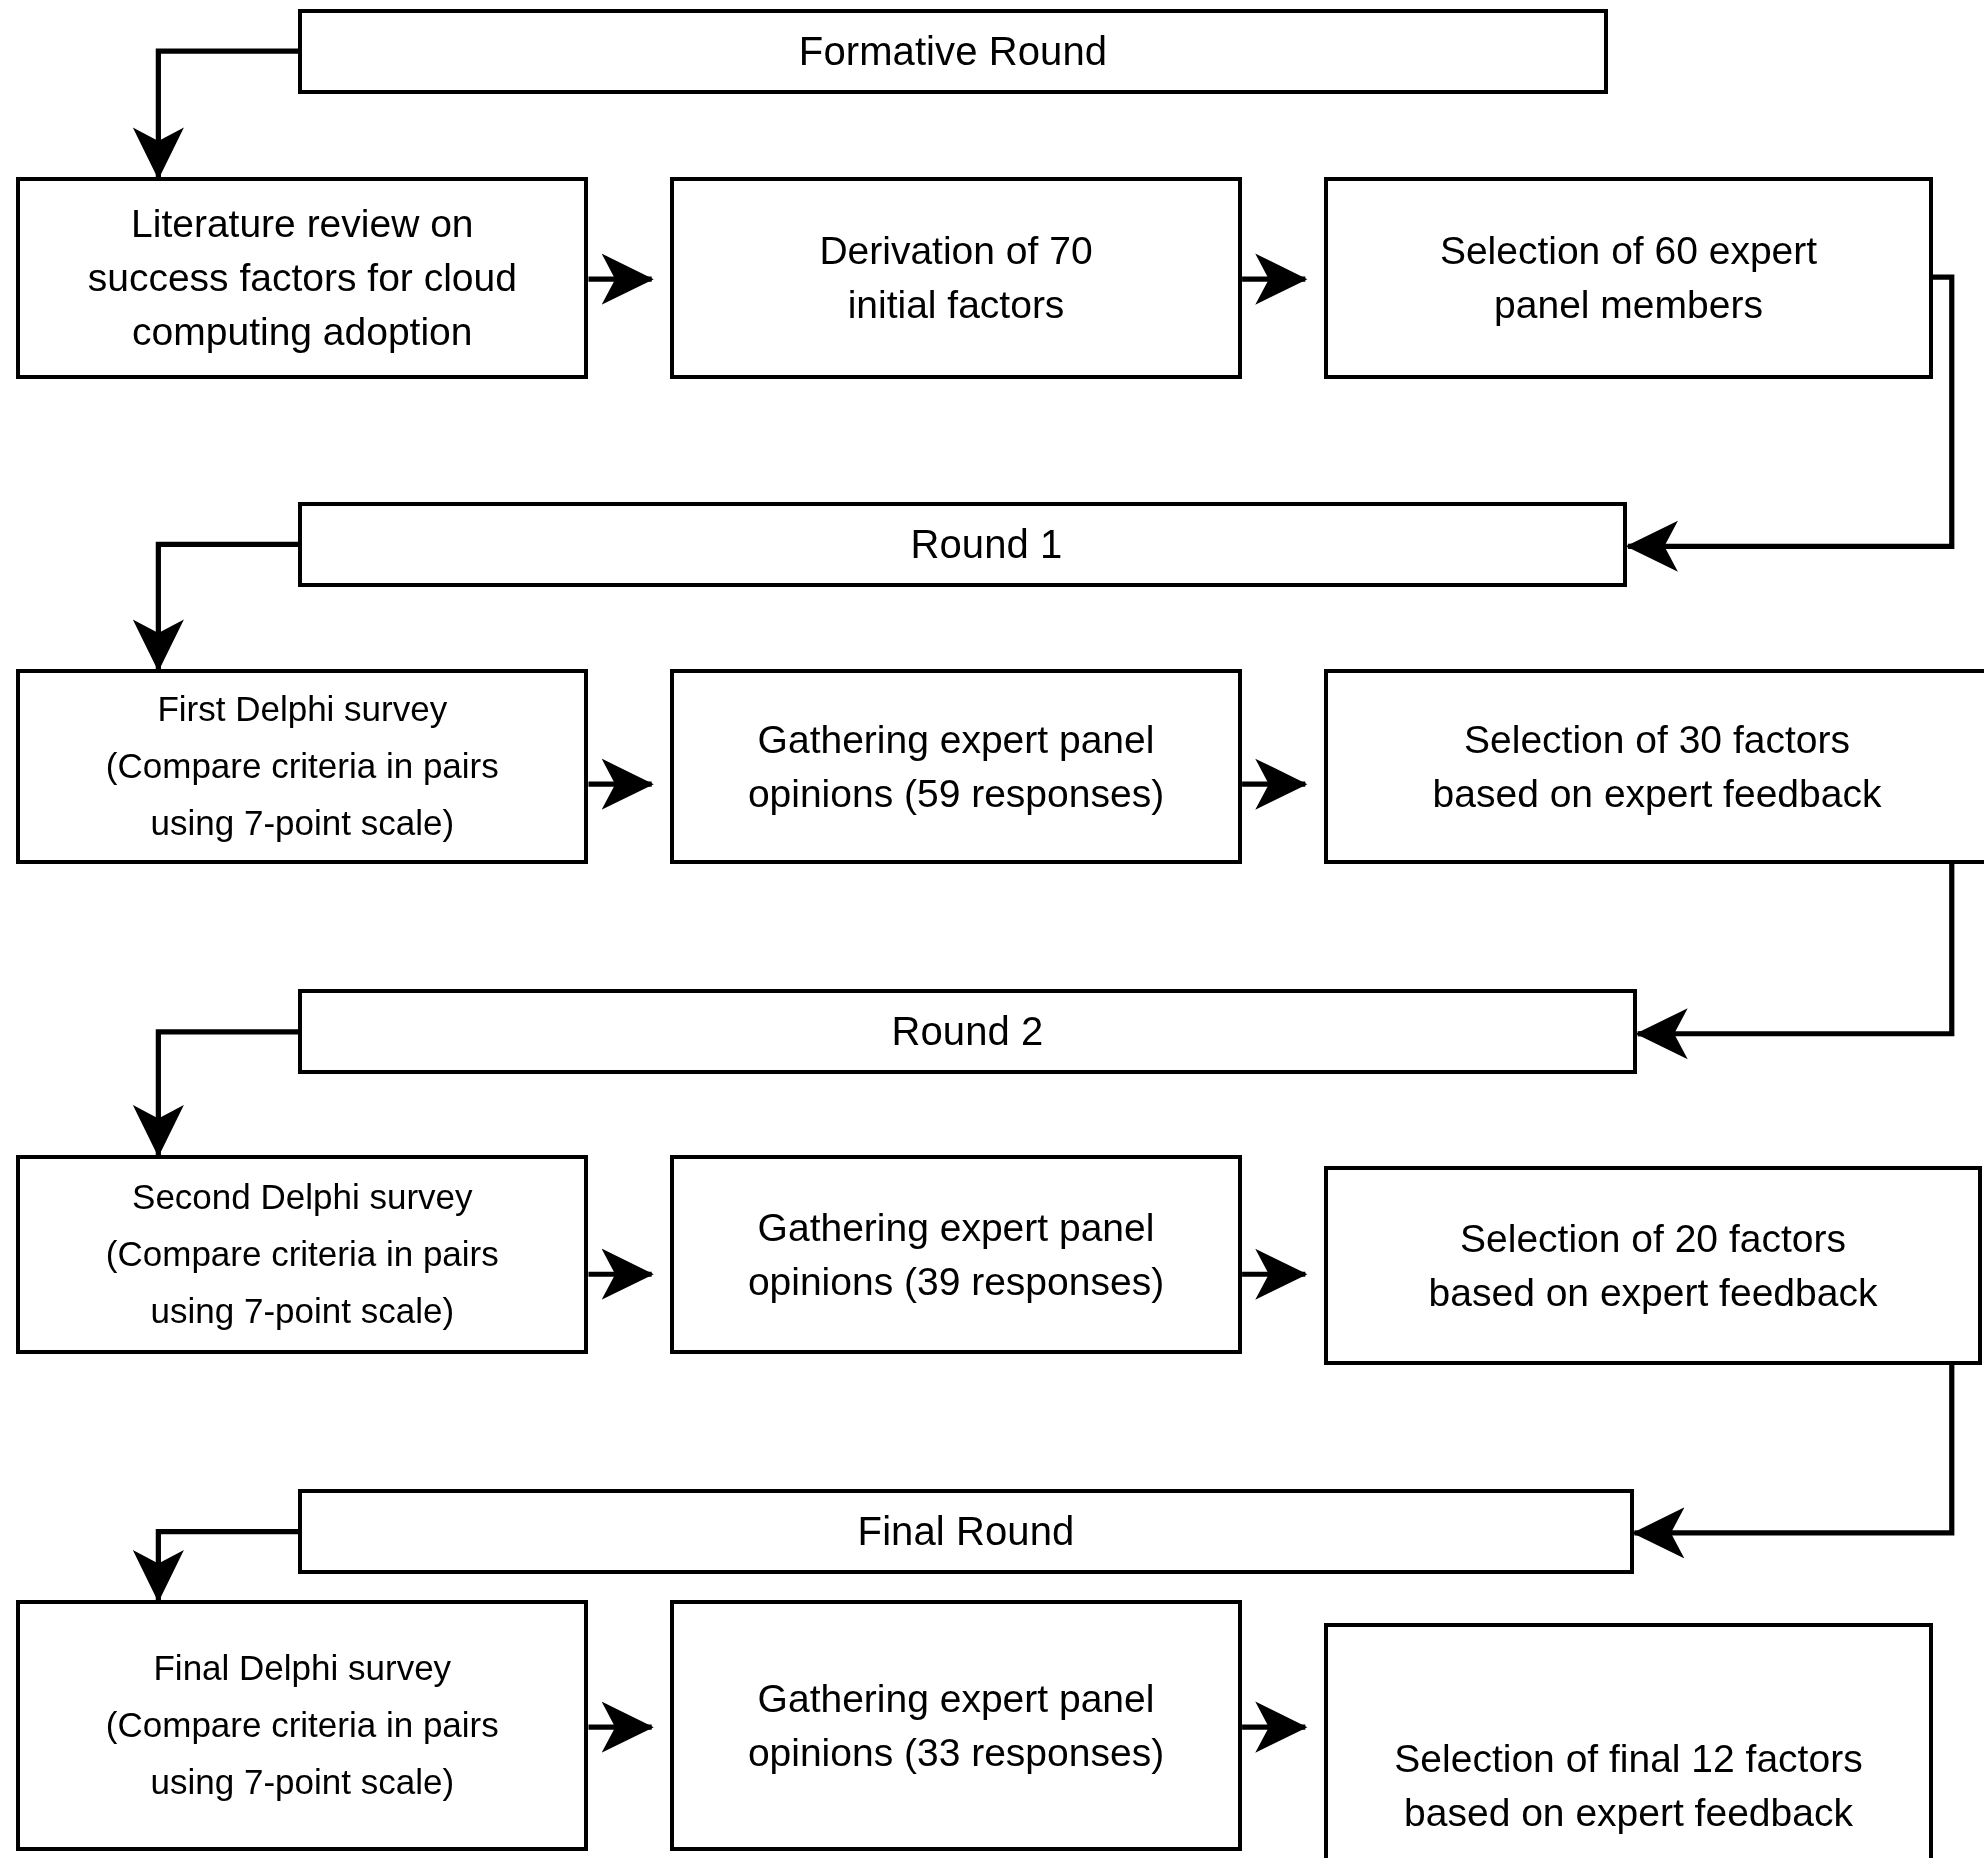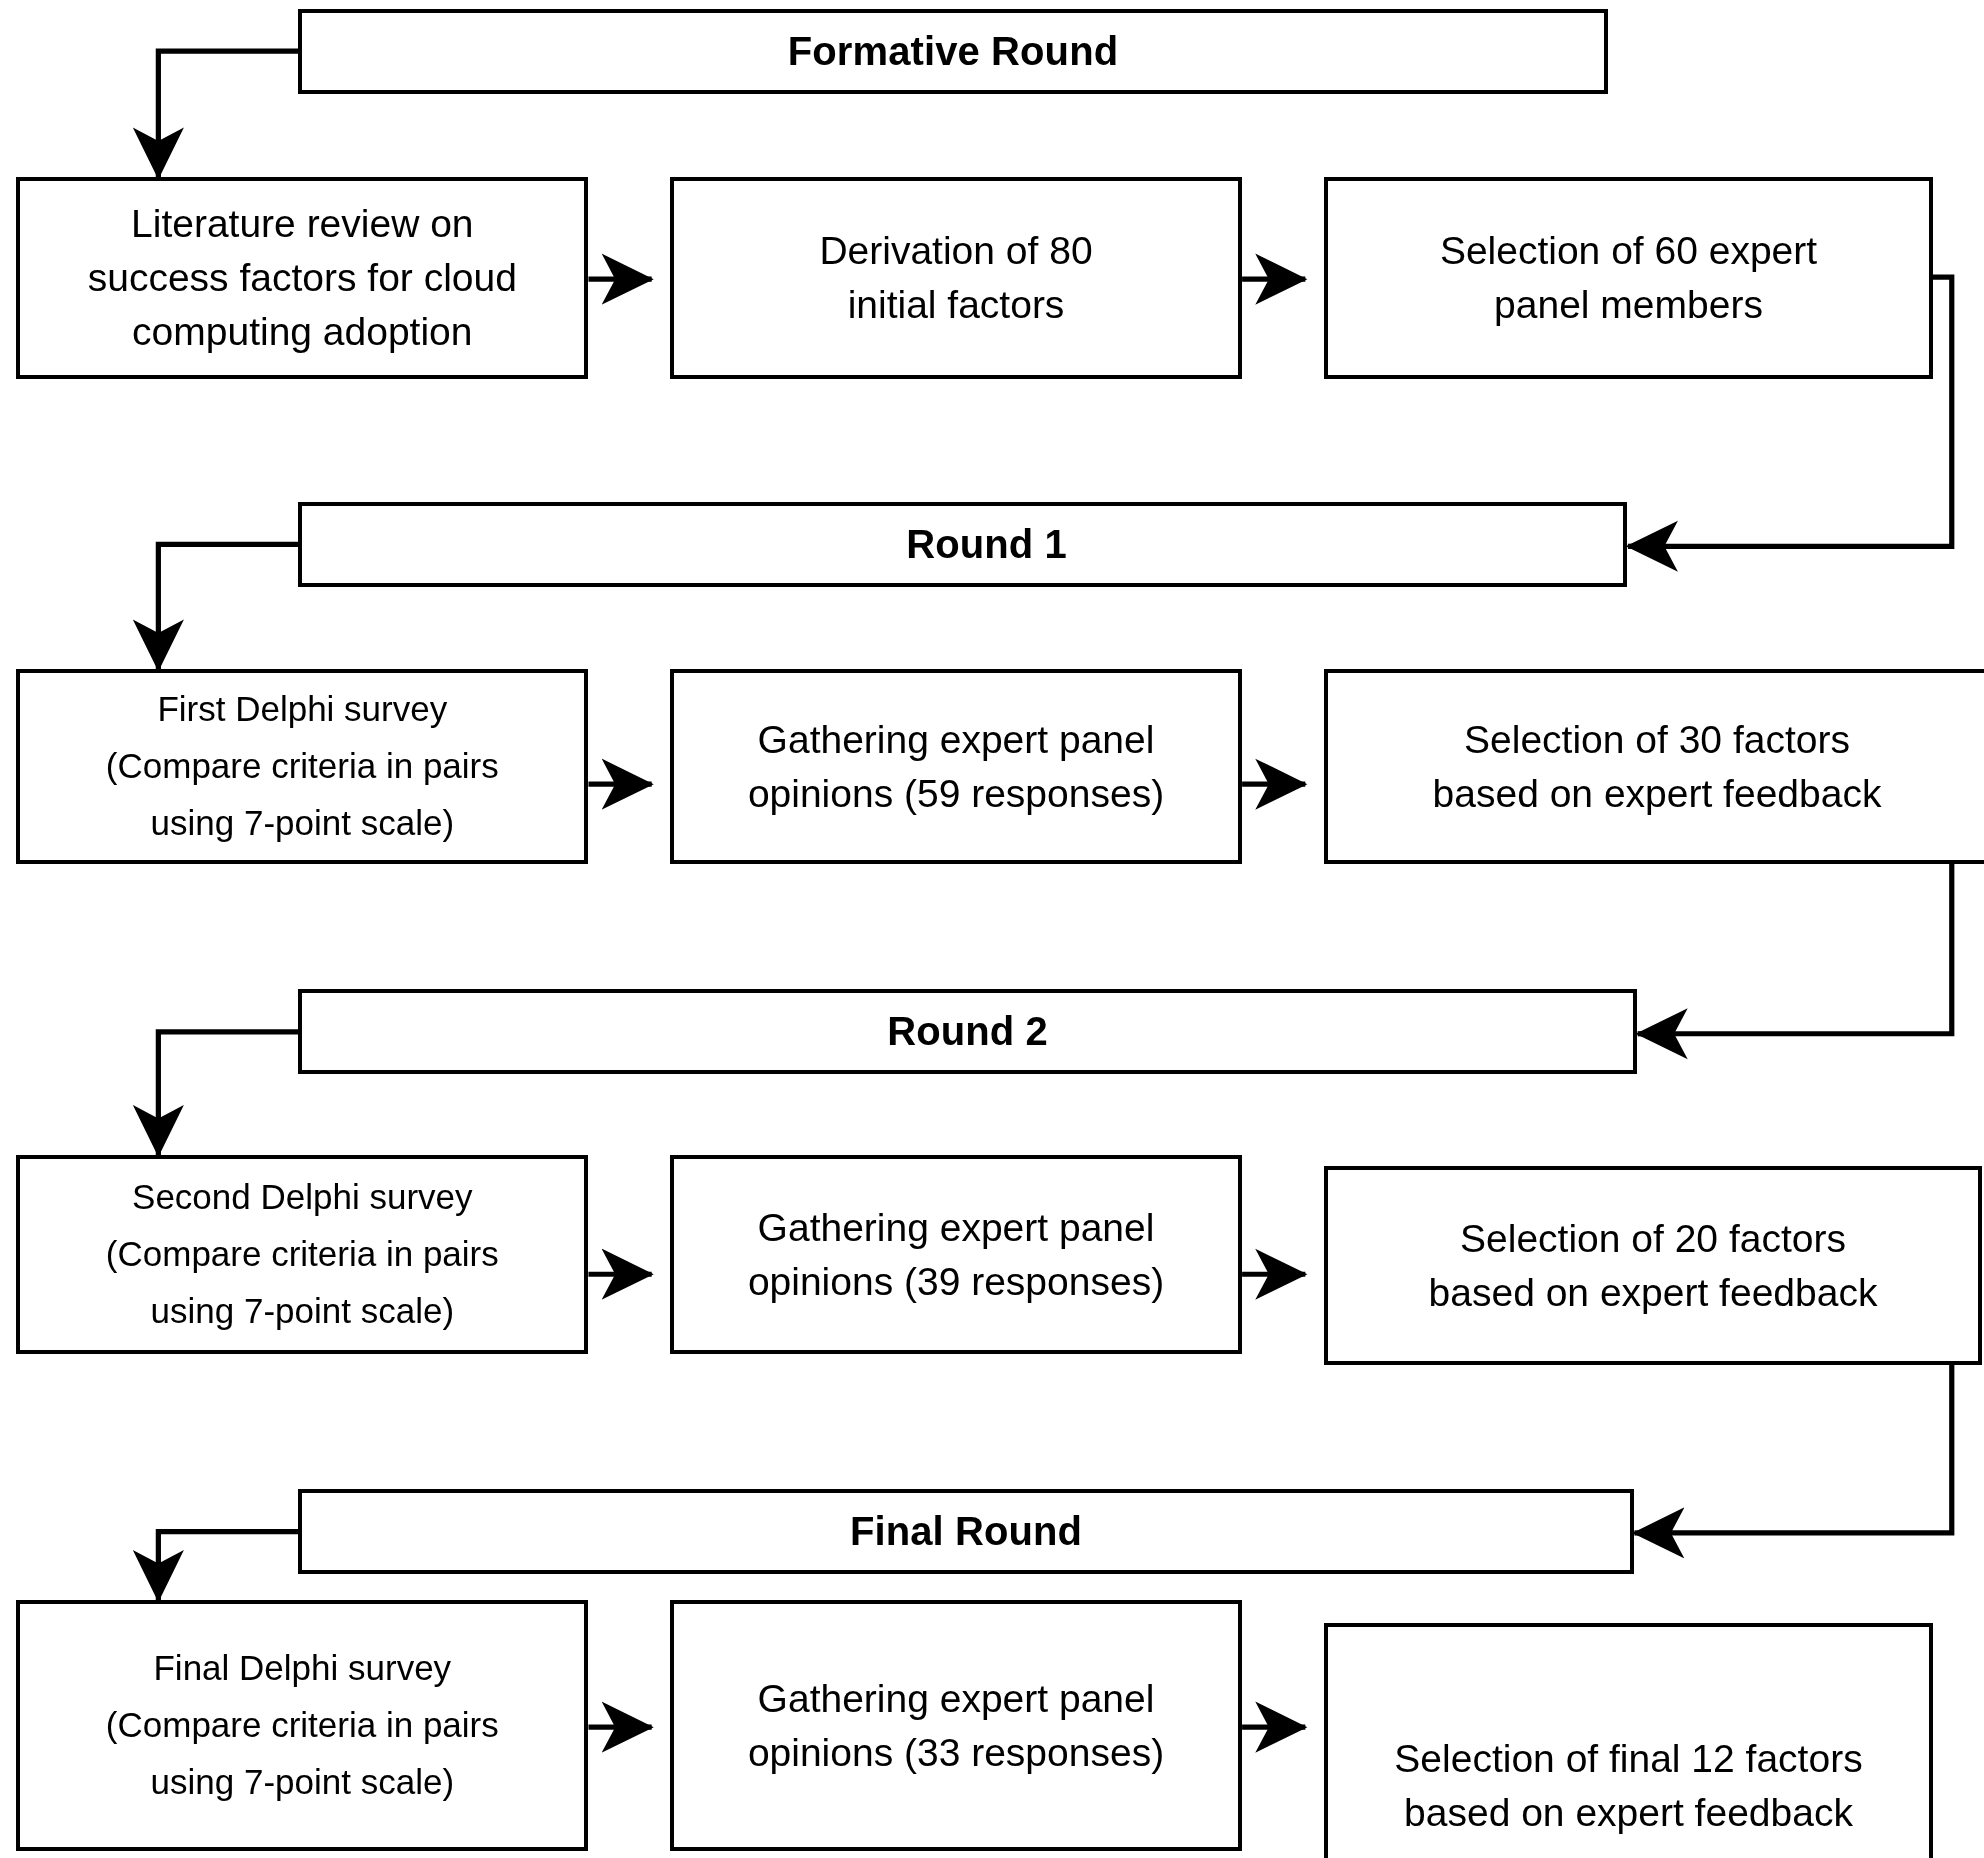--- a/index.html
+++ b/index.html
@@ -37,21 +37,21 @@
   }
   .node .txt {
     display: block;
     width: 100%;
     padding: 0 11.7px;
     box-sizing: border-box;
     white-space: pre-line;
   }
   .banner {
     font-size: 40px;
-    font-weight: bold;
+    font-weight: normal;
     letter-spacing: 0.1px;
   }
   .step {
     font-size: 39px;
     font-weight: normal;
     line-height: 1.38;
   }
   .step-small {
     font-size: 35px;
     font-weight: normal;
@@ -140,21 +140,21 @@
     <span class="txt">Formative Round</span>
   </div>
 
   <div class="node step" style="left:16.3px; top:177px; width:572px; height:202px;">
     <span class="txt">Literature review on
 success factors for cloud
 computing adoption</span>
   </div>
 
   <div class="node step" style="left:670px; top:177px; width:572px; height:202px;">
-    <span class="txt">Derivation of 80
+    <span class="txt">Derivation of 70
 initial factors</span>
   </div>
 
   <div class="node step" style="left:1324px; top:177px; width:609px; height:202px;">
     <span class="txt">Selection of 60 expert
 panel members</span>
   </div>
 
   <div class="node banner" style="left:298px; top:502px; width:1329px; height:85px;padding-left:48px;">
     <span class="txt">Round 1</span>

